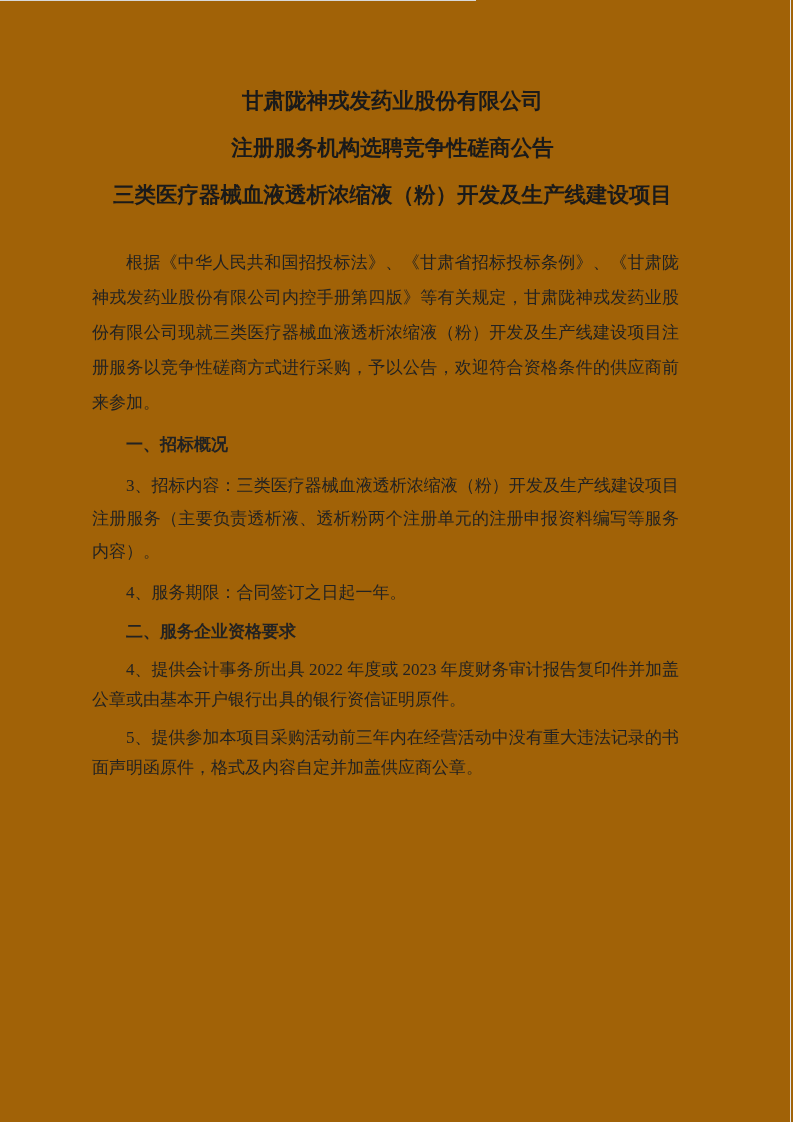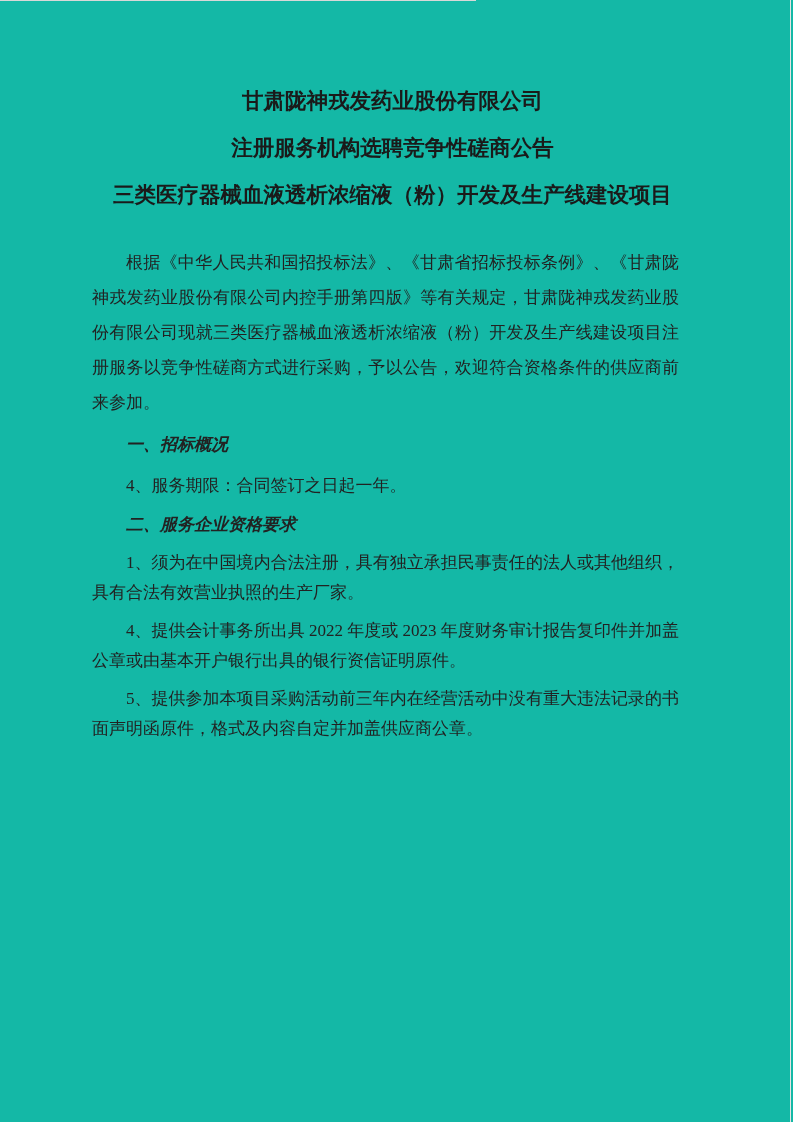--- a/index.html
+++ b/index.html
@@ -8,21 +8,21 @@
     height: 1122px;
     background: #ffffff;
     color: #1f1f1f;
     font-family: "Liberation Serif", "DejaVu Serif", serif;
     overflow: hidden;
   }
   .page {
     position: relative;
     width: 793px;
     height: 1122px;
-    background: #14b8a6;
+    background: #a16207;
   }
   .scan-edge-top {
     position: absolute;
     top: 0; left: 0;
     width: 60%; height: 1px;
     background: #d8d8d8;
   }
   .scan-edge-right {
     position: absolute;
     top: 0; right: 2px;
@@ -52,42 +52,41 @@
     word-break: normal;
     color: #222222;
   }
   .intro { line-height: 35px; }
   .lh1 { line-height: 33px; }
   .lh2 { line-height: 30px; }
   .heading {
     font-weight: bold;
     font-family: "Liberation Sans", "DejaVu Sans", sans-serif;
     color: #1a1a1a;
-    font-style: italic;
   }
 </style>
 </head>
 <body>
 
 <div class="page">
   <div class="scan-edge-top"></div>
   <div class="scan-edge-right"></div>
 
   <div class="content">
 
     <div class="title">
       <div class="title-line">甘肃陇神戎发药业股份有限公司</div>
       <div class="title-line">注册服务机构选聘竞争性磋商公告</div>
       <div class="title-line">三类医疗器械血液透析浓缩液（粉）开发及生产线建设项目</div>
     </div>
 
     <p class="body intro">根据《中华人民共和国招投标法》、《甘肃省招标投标条例》、《甘肃陇神戎发药业股份有限公司内控手册第四版》等有关规定，甘肃陇神戎发药业股份有限公司现就三类医疗器械血液透析浓缩液（粉）开发及生产线建设项目注册服务以竞争性磋商方式进行采购，予以公告，欢迎符合资格条件的供应商前来参加。</p>
 
     <p class="body heading lh1">一、招标概况</p>
+    <p class="body lh1">3、招标内容：三类医疗器械血液透析浓缩液（粉）开发及生产线建设项目注册服务（主要负责透析液、透析粉两个注册单元的注册申报资料编写等服务内容）。</p>
     <p class="body lh1">4、服务期限：合同签订之日起一年。</p>
 
     <p class="body heading lh2">二、服务企业资格要求</p>
-    <p class="body lh2">1、须为在中国境内合法注册，具有独立承担民事责任的法人或其他组织，具有合法有效营业执照的生产厂家。</p>
     <p class="body lh2">4、提供会计事务所出具 2022 年度或 2023 年度财务审计报告复印件并加盖公章或由基本开户银行出具的银行资信证明原件。</p>
     <p class="body lh2">5、提供参加本项目采购活动前三年内在经营活动中没有重大违法记录的书面声明函原件，格式及内容自定并加盖供应商公章。</p>
 
   </div>
 </div>
 
 </body></html>

